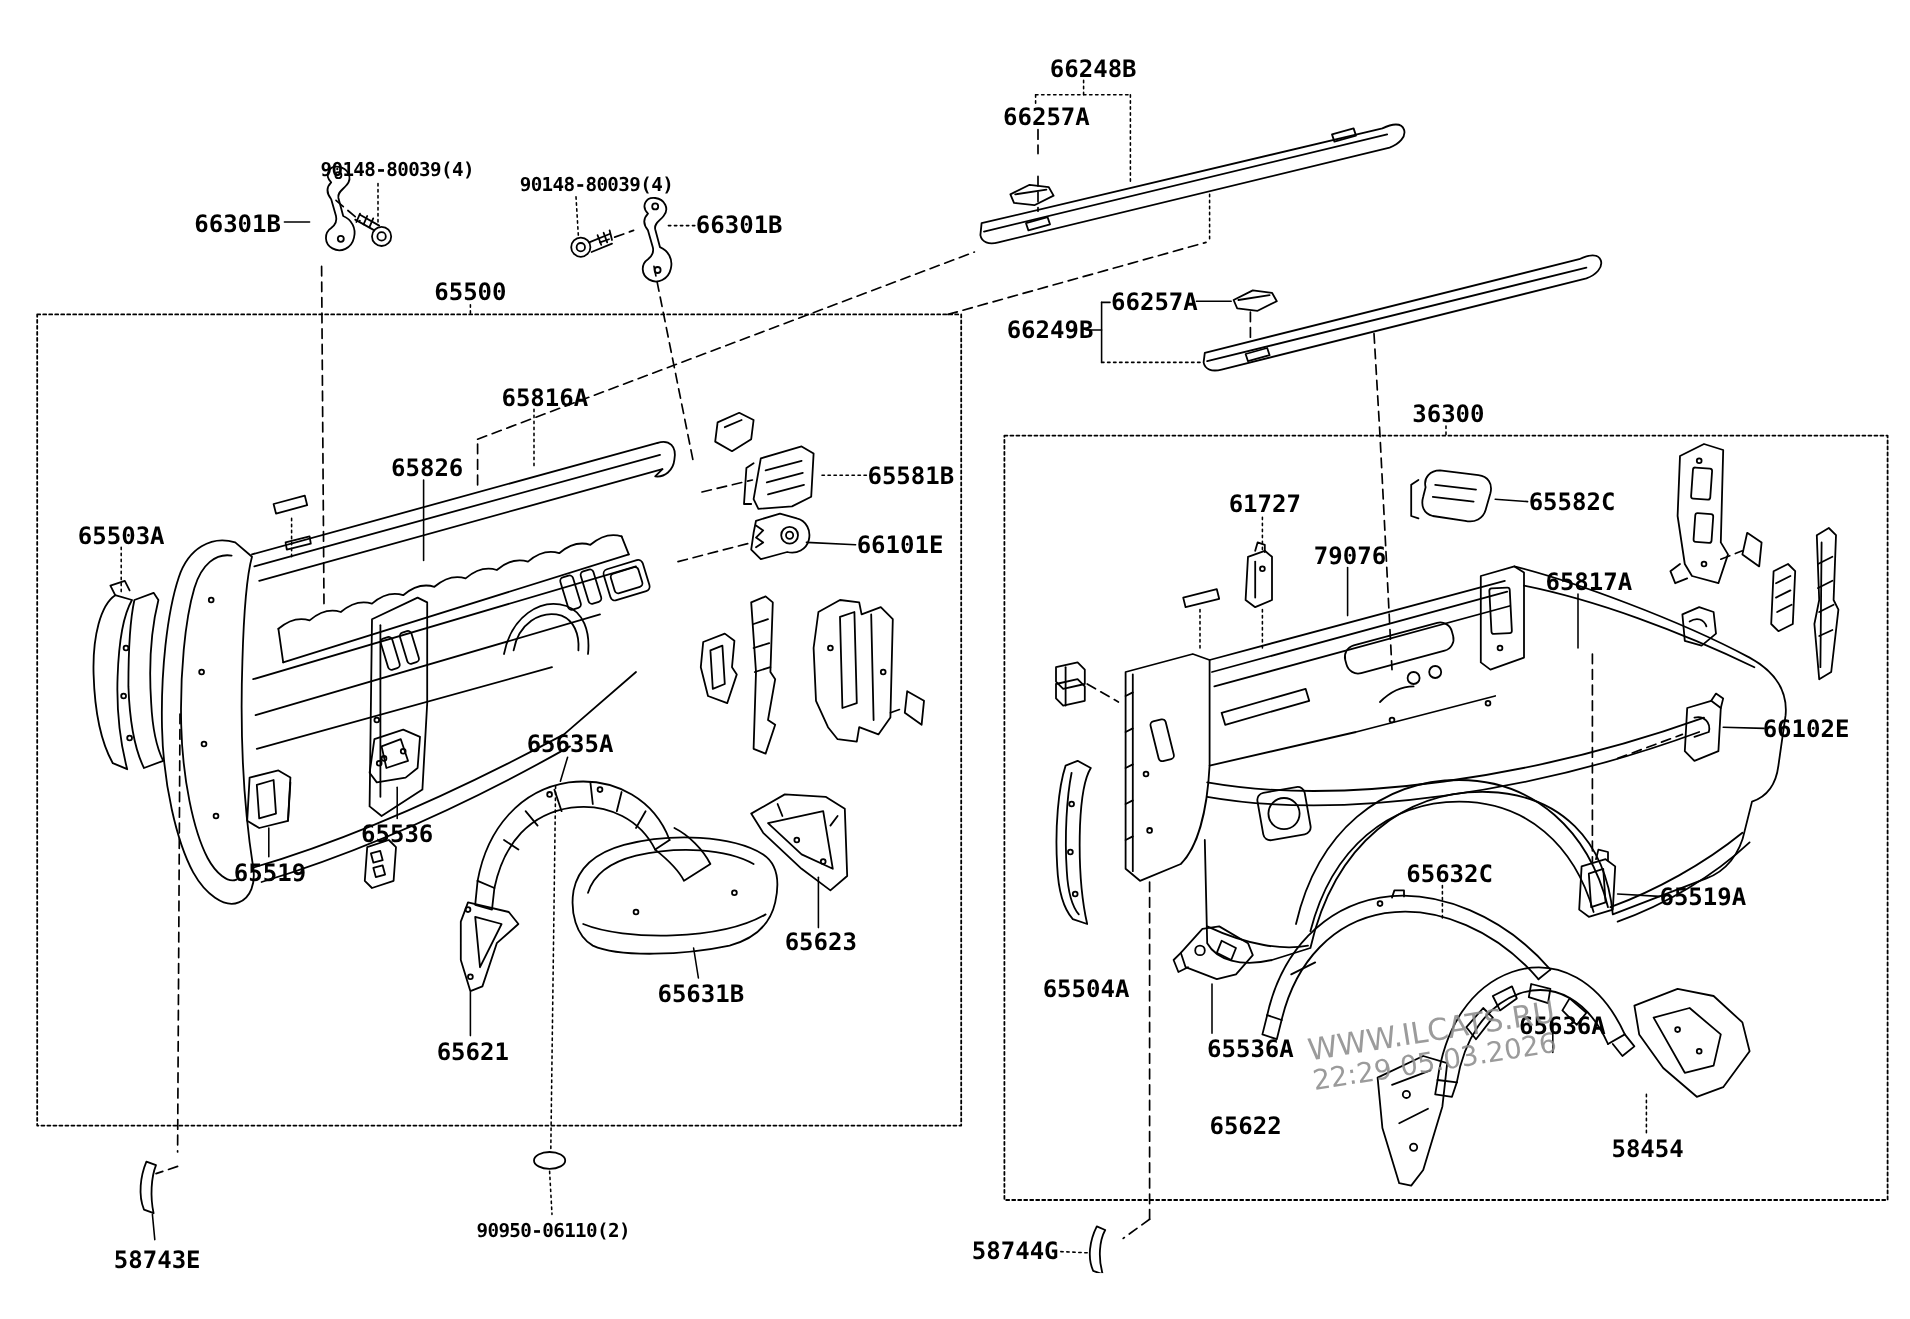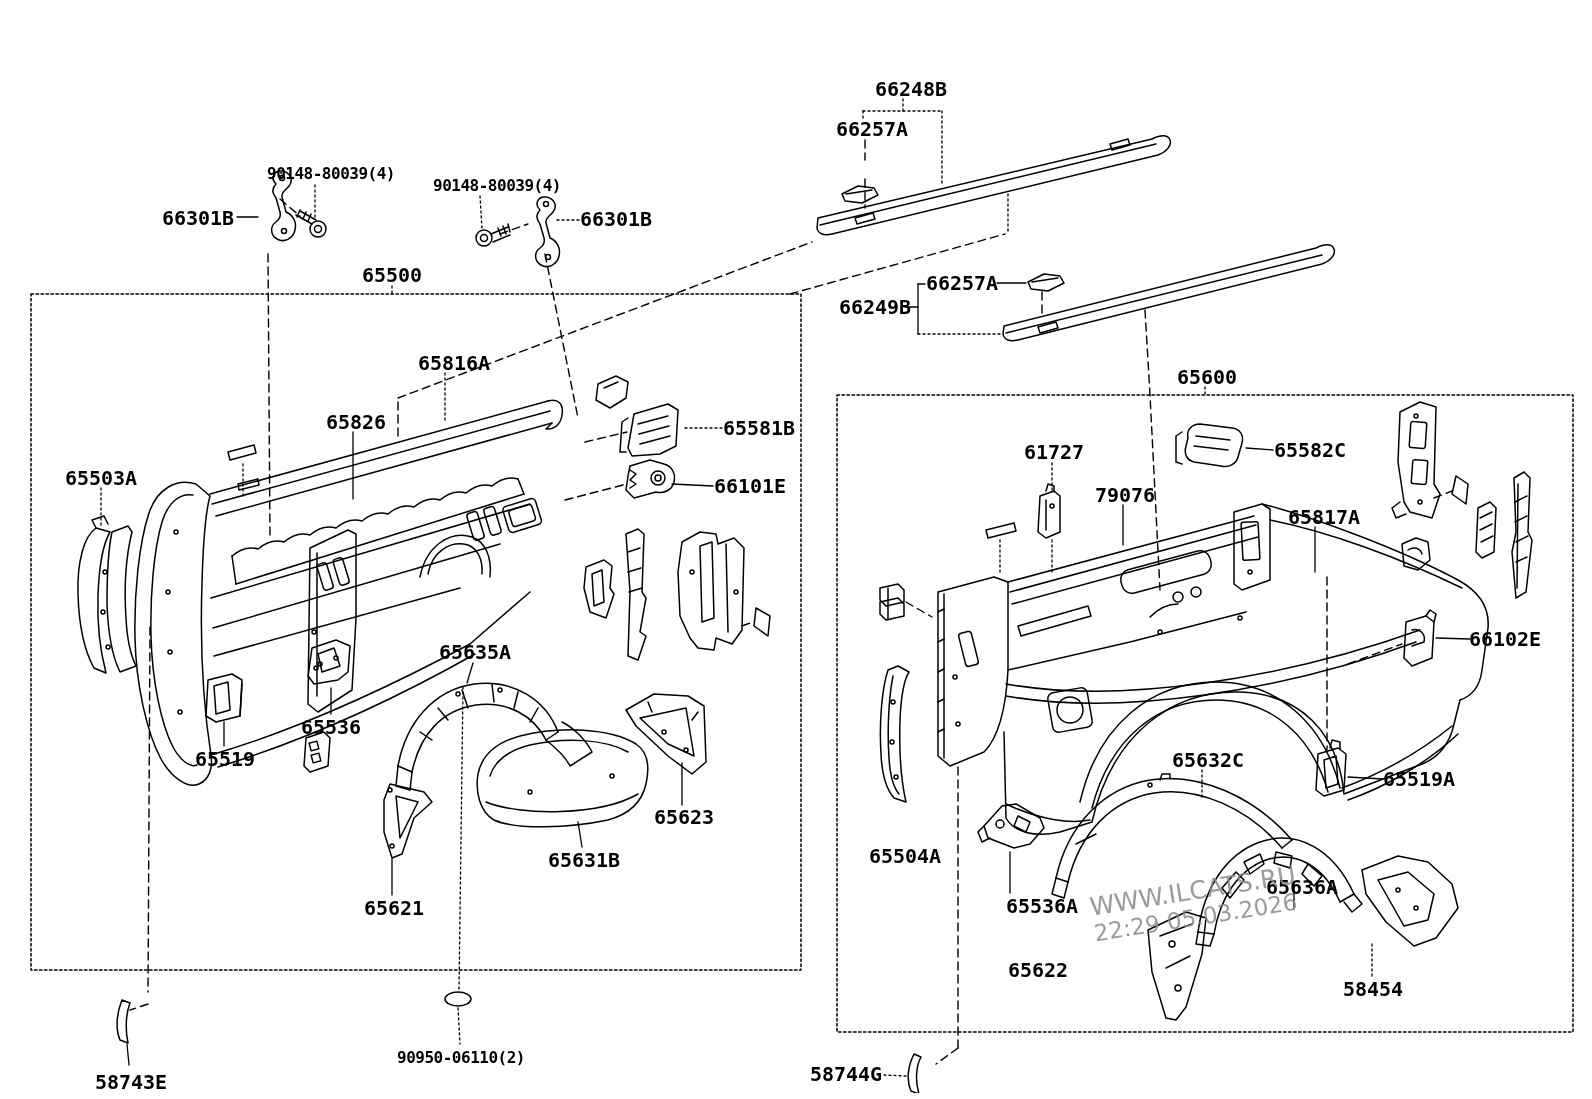--- a/index.html
+++ b/index.html
@@ -1,18 +1,18 @@
 <!DOCTYPE html>
 <html><head>
 <meta charset="utf-8">
 <style>
   html,body{margin:0;padding:0;background:#ffffff;}
   .stage{
     position:relative;width:1592px;height:1061px;background:#ffffff;
-    font-family:"DejaVu Sans Mono","Liberation Mono",monospace;overflow:hidden;margin-top:32px;
+    font-family:"DejaVu Sans Mono","Liberation Mono",monospace;overflow:hidden;
   }
   .stage svg{position:absolute;left:0;top:0;}
   .lbl{
     position:absolute;transform:translate(-50%,-50%);
     font-weight:bold;font-size:20px;line-height:1;color:#000;
     white-space:nowrap;letter-spacing:0;
   }
   .lbl.long{font-size:16px;letter-spacing:-0.5px;}
   .wm{
     position:absolute;left:1088px;top:862px;transform:rotate(-9deg);
@@ -469,21 +469,21 @@
 
 <div class="lbl" style="left:911px;top:57px">66248B</div>
 <div class="lbl" style="left:872px;top:97px">66257A</div>
 <div class="lbl long" style="left:331px;top:142px">90148-80039(4)</div>
 <div class="lbl long" style="left:497px;top:154px">90148-80039(4)</div>
 <div class="lbl" style="left:198px;top:186px">66301B</div>
 <div class="lbl" style="left:616px;top:187px">66301B</div>
 <div class="lbl" style="left:392px;top:243px">65500</div>
 <div class="lbl" style="left:875px;top:275px">66249B</div>
 <div class="lbl" style="left:962px;top:251px">66257A</div>
-<div class="lbl" style="left:1207px;top:345px">65600</div>
+<div class="lbl" style="left:1207px;top:345px">36300</div>
 <div class="lbl" style="left:454px;top:331px">65816A</div>
 <div class="lbl" style="left:356px;top:390px">65826</div>
 <div class="lbl" style="left:759px;top:396px">65581B</div>
 <div class="lbl" style="left:750px;top:454px">66101E</div>
 <div class="lbl" style="left:101px;top:446px">65503A</div>
 <div class="lbl" style="left:1054px;top:420px">61727</div>
 <div class="lbl" style="left:1310px;top:418px">65582C</div>
 <div class="lbl" style="left:1125px;top:463px">79076</div>
 <div class="lbl" style="left:1324px;top:485px">65817A</div>
 <div class="lbl" style="left:1505px;top:607px">66102E</div>

